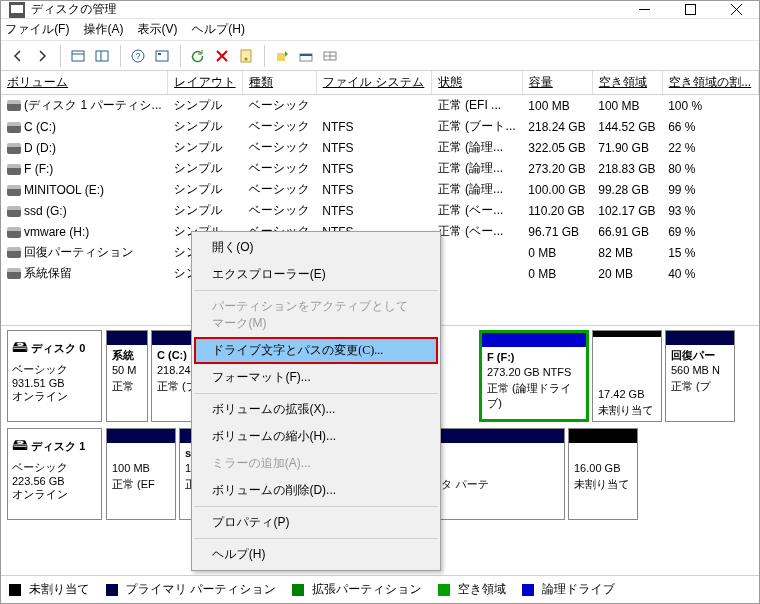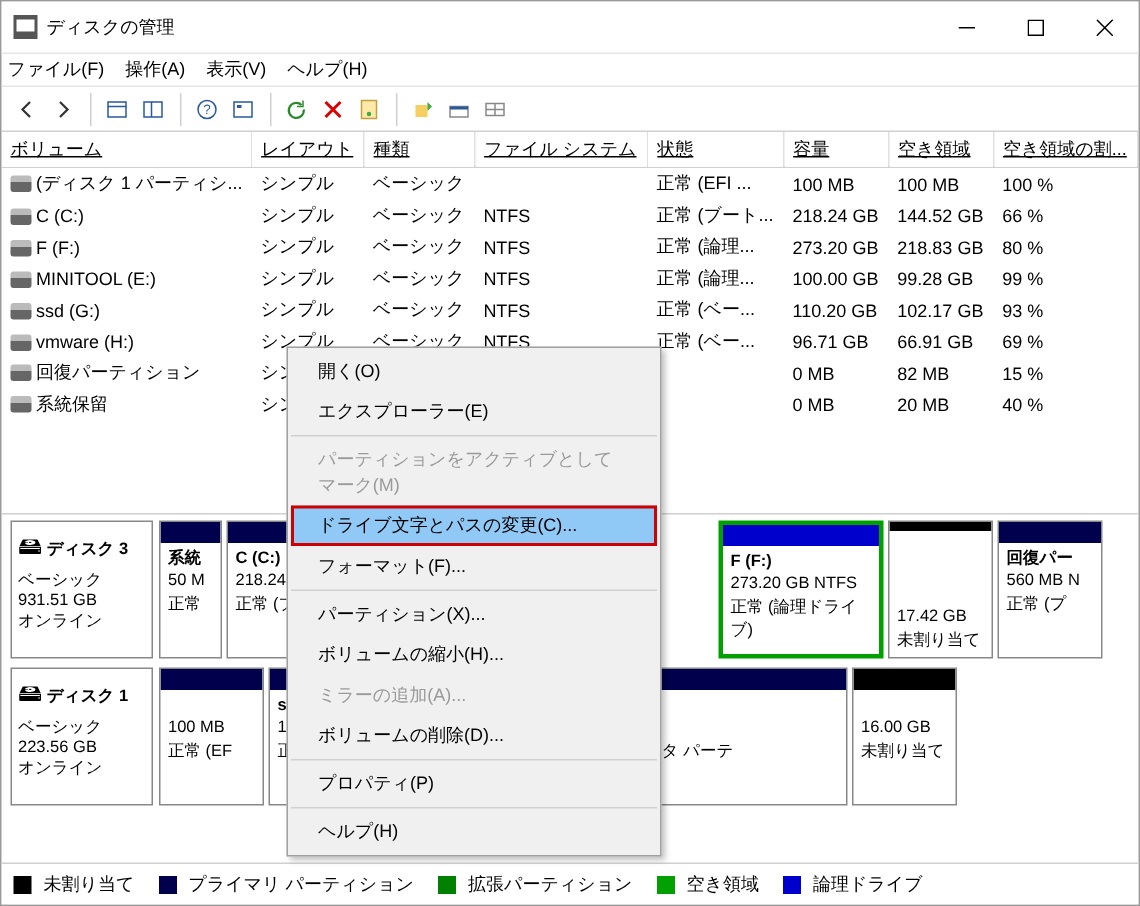--- a/index.html
+++ b/index.html
@@ -1,19 +1,19 @@
 <!DOCTYPE html>
 <html><head>
 <meta charset="utf-8">
 <style>
   * { box-sizing: border-box; font-family: "Yu Gothic UI", "Meiryo", sans-serif; }
   body { margin: 0; background: #fff; width: 760px; height: 604px; overflow: hidden; border: 1px solid #9a9a9a; position: relative; }
 
   
-  .titlebar { height: 35px; display: flex; align-items: center; padding: 0 0 0 8px; background: #fff; border-bottom: 1px solid #e5e5e5; }
+  .titlebar { height: 18px; display: flex; align-items: center; padding: 0 0 0 8px; background: #fff; border-bottom: 1px solid #e5e5e5; }
   .titlebar .app-icon { width: 16px; height: 16px; background: #555; margin-right: 6px; display: inline-block; }
   .titlebar .app-icon::before { content: ""; display:block; width:12px;height:8px;background:#fff;margin:3px 2px;}
   .titlebar .title { font-size: 12px; flex: 1; }
   .winbtns { display: flex; }
   .winbtn { width: 46px; height: 30px; display:flex;align-items:center;justify-content:center;font-size:13px;color:#222; }
   .winbtn svg { width:11px;height:11px; }
 
   
   .menubar { height: 22px; display:flex; padding: 0 4px; font-size: 12px; border-bottom: 1px solid #e5e5e5; align-items:center;}
   .menubar span { margin-right: 14px; }
@@ -43,21 +43,21 @@
   .bar.blue { background:#0000cd; }
   .bar.navy { background:#00004d; }
   .bar.black { background:#000; }
   .part.selected { border:3px solid #00a000; }
   .hatched { background: repeating-linear-gradient(45deg, #000 0 2px, #fff 2px 4px); }
 
   
   .ctx { position:absolute; left:190px; top:230px; width:250px; background:#f0f0f0; border:1px solid #a0a0a0; box-shadow:2px 2px 4px rgba(0,0,0,.25); font-size:12px; padding:2px;}
   .ctx .mi { padding:5px 18px;}
   .ctx .mi.disabled { color:#9a9a9a; }
-  .ctx .mi.highlight { background:#90c8f6; border:2px solid #d00000; padding:3px 16px; }
+  .ctx .mi.highlight { background:#90c8f6; border:2px solid #d00000; padding:3px 16px;font-family:Liberation Serif, serif; }
   .ctx hr { border:none; border-top:1px solid #d0d0d0; margin:2px 0;}
 
   
   .legend { position:absolute; bottom:0; left:0; right:0; height:28px; border-top:1px solid #d0d0d0; display:flex; align-items:center; font-size:12px; padding:0 8px; gap:6px; background:#fff;}
   .legend .sw { width:12px;height:12px; display:inline-block; margin-right:2px;}
 </style>
 </head>
 <body>
 
 <div class="titlebar">
@@ -194,20 +194,30 @@
           <td><span class="vol-icon"></span>C (C:)</td>
           <td>シンプル</td>
           <td>ベーシック</td>
           <td>NTFS</td>
           <td>正常 (ブート...</td>
           <td>218.24 GB</td>
           <td>144.52 GB</td>
           <td>66 %</td>
         </tr>
         <tr>
+          <td><span class="vol-icon"></span>D (D:)</td>
+          <td>シンプル</td>
+          <td>ベーシック</td>
+          <td>NTFS</td>
+          <td>正常 (論理...</td>
+          <td>322.05 GB</td>
+          <td>71.90 GB</td>
+          <td>22 %</td>
+        </tr>
+        <tr>
           <td><span class="vol-icon"></span>F (F:)</td>
           <td>シンプル</td>
           <td>ベーシック</td>
           <td>NTFS</td>
           <td>正常 (論理...</td>
           <td>273.20 GB</td>
           <td>218.83 GB</td>
           <td>80 %</td>
         </tr>
         <tr>
@@ -259,21 +269,21 @@
           <td>0 MB</td>
           <td>20 MB</td>
           <td>40 %</td>
         </tr>
       </tbody>
   </table>
 </div>
 
 <div class="disk-pane" id="disk-pane">
     <div class="disk-row">
-      <div class="disk-header"><span class="hicon">🖴</span> <b>ディスク 3</b><br>ベーシック<br>931.51 GB<br>オンライン</div>
+      <div class="disk-header"><span class="hicon">🖴</span> <b>ディスク 0</b><br>ベーシック<br>931.51 GB<br>オンライン</div>
       <div class="parts">
         <div class="part" style="width: 42px;">
           <div class="bar navy"></div>
           <div class="body"><b>系統</b><br>50 M<br>正常</div>
         </div>
         <div class="part" style="width: 76px;">
           <div class="bar navy"></div>
           <div class="body"><b>C  (C:)</b><br>218.24 G<br>正常 (ブ</div>
         </div>
         <div style="width: 246px;"></div>
@@ -329,21 +339,21 @@
   </div>
 
 <div class="ctx" id="ctx">
     <div class="mi">開く(O)</div>
     <div class="mi">エクスプローラー(E)</div>
     <hr>
     <div class="mi disabled">パーティションをアクティブとしてマーク(M)</div>
     <div class="mi highlight">ドライブ文字とパスの変更(C)...</div>
     <div class="mi">フォーマット(F)...</div>
     <hr>
-    <div class="mi">パーティション(X)...</div>
+    <div class="mi">ボリュームの拡張(X)...</div>
     <div class="mi">ボリュームの縮小(H)...</div>
     <div class="mi disabled">ミラーの追加(A)...</div>
     <div class="mi">ボリュームの削除(D)...</div>
     <hr>
     <div class="mi">プロパティ(P)</div>
     <hr>
     <div class="mi">ヘルプ(H)</div>
   </div>
 
 </body></html>

